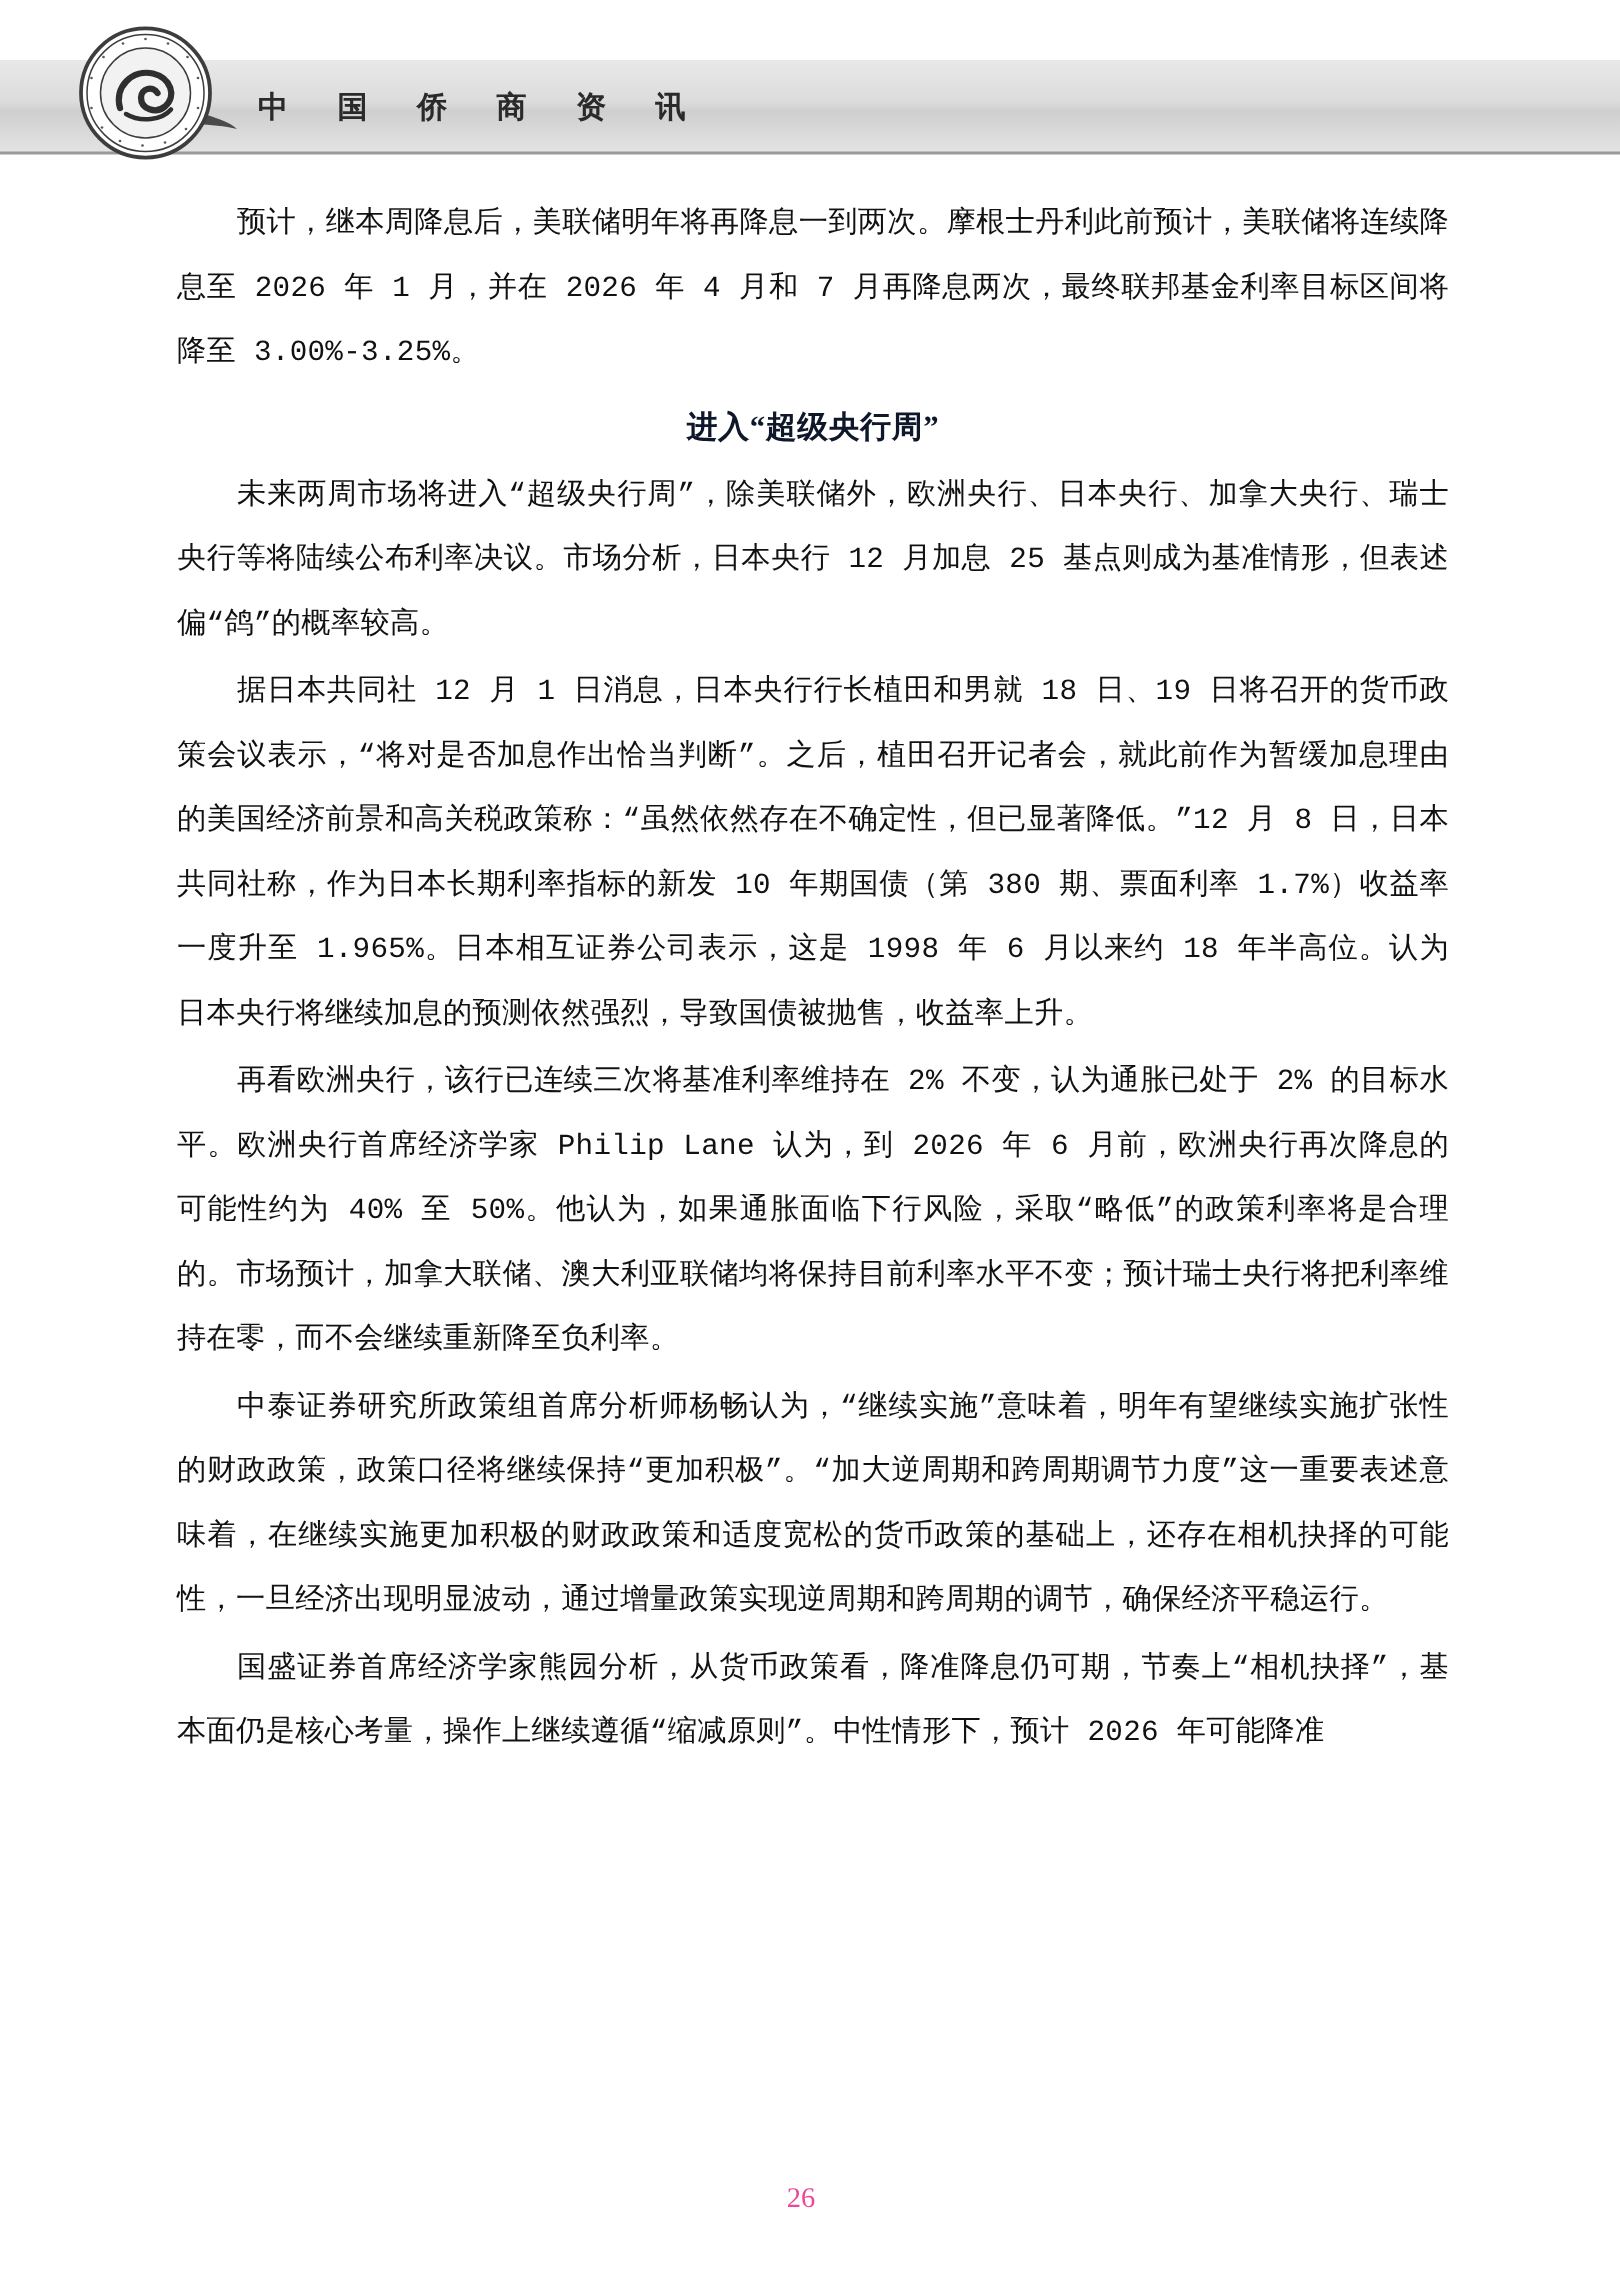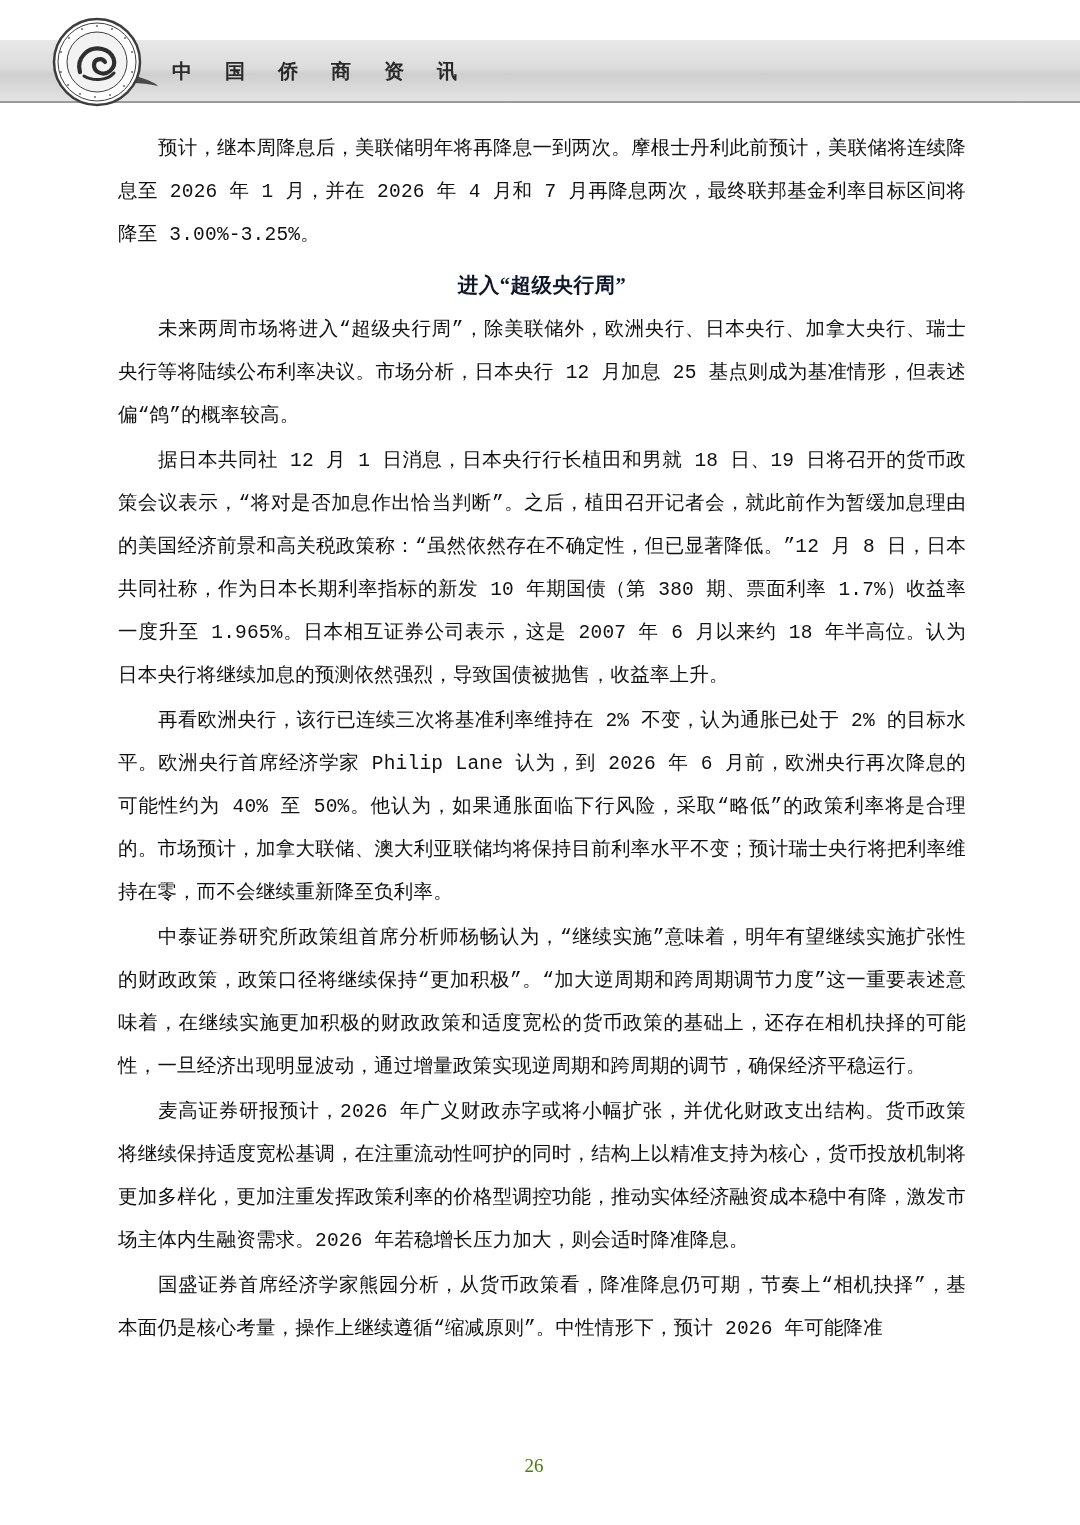--- a/index.html
+++ b/index.html
@@ -97,21 +97,21 @@
 
   
   .page-number {
     position: absolute;
     bottom: 48px;
     left: 0;
     width: 1068px;
     text-align: center;
     font-size: 19px;
     font-family: "Liberation Serif", serif;
-    color: #4d7c0f;
+    color: #ec4899;
   }
 </style>
 </head>
 <body>
 
 <div class="page-header">
   <div class="header-band"></div>
   <div class="header-band-bottomline"></div>
 
   <div class="logo-wrap">
@@ -147,23 +147,22 @@
   <div class="header-title">中 国 侨 商 资 讯</div>
 </div>
 
 <div class="content">
 
   <p class="para indent">预计，继本周降息后，美联储明年将再降息一到两次。摩根士丹利此前预计，美联储将连续降息至 2026 年 1 月，并在 2026 年 4 月和 7 月再降息两次，最终联邦基金利率目标区间将降至 3.00%-3.25%。</p>
 
   <h2 class="section-title">进入“超级央行周”</h2>
 
   <p class="para indent">未来两周市场将进入“超级央行周”，除美联储外，欧洲央行、日本央行、加拿大央行、瑞士央行等将陆续公布利率决议。市场分析，日本央行 12 月加息 25 基点则成为基准情形，但表述偏“鸽”的概率较高。</p>
-  <p class="para indent">据日本共同社 12 月 1 日消息，日本央行行长植田和男就 18 日、19 日将召开的货币政策会议表示，“将对是否加息作出恰当判断”。之后，植田召开记者会，就此前作为暂缓加息理由的美国经济前景和高关税政策称：“虽然依然存在不确定性，但已显著降低。”12 月 8 日，日本共同社称，作为日本长期利率指标的新发 10 年期国债（第 380 期、票面利率 1.7%）收益率一度升至 1.965%。日本相互证券公司表示，这是 2007 年 6 月以来约 18 年半高位。认为日本央行将继续加息的预测依然强烈，导致国债被抛售，收益率上升。</p>
+  <p class="para indent">据日本共同社 12 月 1 日消息，日本央行行长植田和男就 18 日、19 日将召开的货币政策会议表示，“将对是否加息作出恰当判断”。之后，植田召开记者会，就此前作为暂缓加息理由的美国经济前景和高关税政策称：“虽然依然存在不确定性，但已显著降低。”12 月 8 日，日本共同社称，作为日本长期利率指标的新发 10 年期国债（第 380 期、票面利率 1.7%）收益率一度升至 1.965%。日本相互证券公司表示，这是 1998 年 6 月以来约 18 年半高位。认为日本央行将继续加息的预测依然强烈，导致国债被抛售，收益率上升。</p>
   <p class="para indent">再看欧洲央行，该行已连续三次将基准利率维持在 2% 不变，认为通胀已处于 2% 的目标水平。欧洲央行首席经济学家 Philip Lane 认为，到 2026 年 6 月前，欧洲央行再次降息的可能性约为 40% 至 50%。他认为，如果通胀面临下行风险，采取“略低”的政策利率将是合理的。市场预计，加拿大联储、澳大利亚联储均将保持目前利率水平不变；预计瑞士央行将把利率维持在零，而不会继续重新降至负利率。</p>
 
 
   <p class="para indent">中泰证券研究所政策组首席分析师杨畅认为，“继续实施”意味着，明年有望继续实施扩张性的财政政策，政策口径将继续保持“更加积极”。“加大逆周期和跨周期调节力度”这一重要表述意味着，在继续实施更加积极的财政政策和适度宽松的货币政策的基础上，还存在相机抉择的可能性，一旦经济出现明显波动，通过增量政策实现逆周期和跨周期的调节，确保经济平稳运行。</p>
-  <p class="para indent">麦高证券研报预计，2026 年广义财政赤字或将小幅扩张，并优化财政支出结构。货币政策将继续保持适度宽松基调，在注重流动性呵护的同时，结构上以精准支持为核心，货币投放机制将更加多样化，更加注重发挥政策利率的价格型调控功能，推动实体经济融资成本稳中有降，激发市场主体内生融资需求。2026 年若稳增长压力加大，则会适时降准降息。</p>
   <p class="para indent">国盛证券首席经济学家熊园分析，从货币政策看，降准降息仍可期，节奏上“相机抉择”，基本面仍是核心考量，操作上继续遵循“缩减原则”。中性情形下，预计 2026 年可能降准</p>
 
 </div>
 
 <div class="page-number">26</div>
 
 </body></html>

